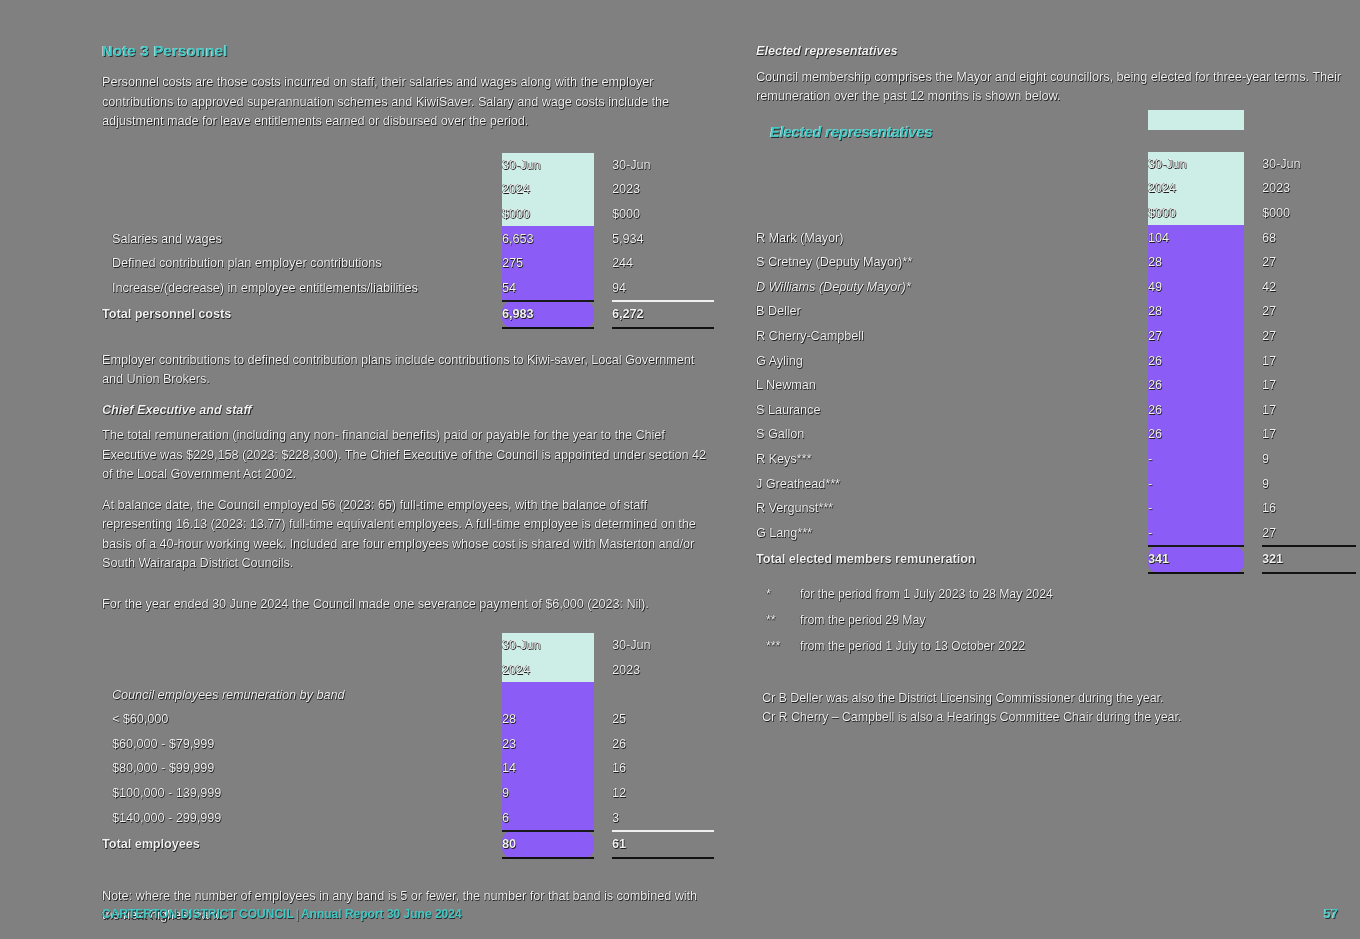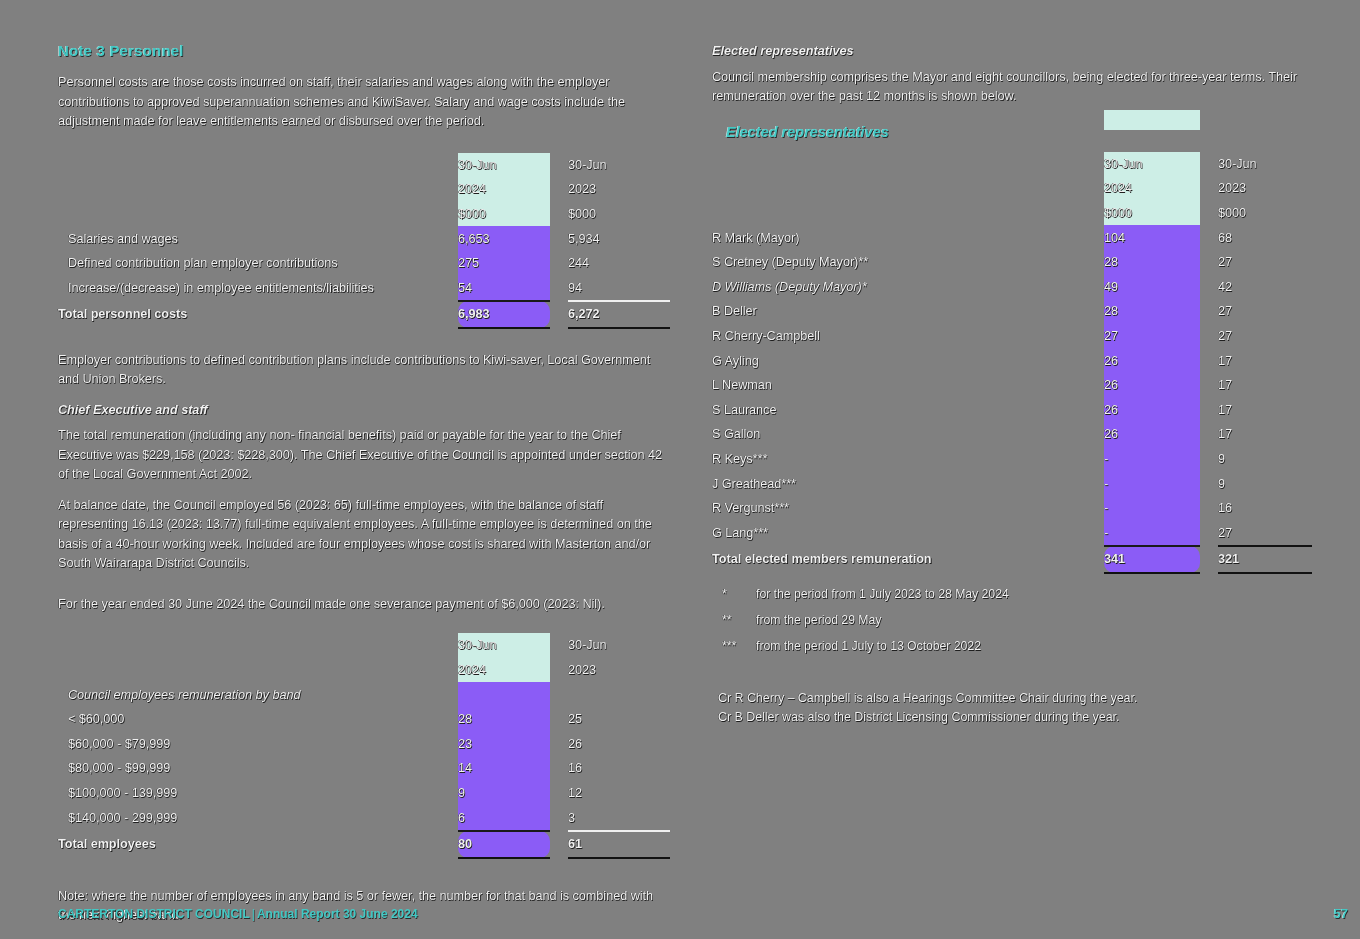--- a/index.html
+++ b/index.html
@@ -10,20 +10,21 @@
     width: 1360px;
     height: 939px;
     background: #808080;
     font-family: "Liberation Sans", sans-serif;
     overflow: hidden;
     position: relative;
   }
   .page {
     position: absolute;
     inset: 0;
+    margin-left: 44px;
   }
   .col-left {
     position: absolute;
     left: 58px;
     top: 42px;
     width: 612px;
   }
   .col-right {
     position: absolute;
     left: 712px;
@@ -148,21 +149,21 @@
     left: 58px;
     bottom: 18px;
     color: #42c8c4;
     font-size: 12px;
     font-weight: bold;
     text-shadow: 0.7px 0.7px 0 #2a2a2a;
   }
   .footer .sep { font-weight: normal; padding: 0 2px; }
   .page-num {
     position: absolute;
-    right: 12px;
+    right: 22px;
     bottom: 18px;
     color: #42c8c4;
     font-size: 13px;
     font-weight: bold;
     text-shadow: 0.7px 0.7px 0 #2a2a2a, -0.4px -0.4px 0 #d8f4f2;
   }
   .italic { font-style: italic; }
 </style>
 </head>
 <body>
@@ -452,22 +453,22 @@
         <span class="mark">**</span>
         <span>from the period 29 May</span>
       </div>
       <div class="footnote">
         <span class="mark">***</span>
         <span>from the period 1 July  to 13 October 2022</span>
       </div>
     </div>
 
     <div class="tail-notes">
+      <div>Cr B Deller was also the District Licensing Commissioner during the year.</div>
       <div>Cr R Cherry – Campbell is also a Hearings Committee Chair during the year.</div>
-      <div>Cr B Deller was also the District Licensing Commissioner during the year.</div>
     </div>
   </div>
 
   <div class="footer">
     <span>CARTERTON DISTRICT COUNCIL</span><span class="sep">|</span><span>Annual Report 30 June 2024</span>
   </div>
 
   <div class="page-num">57</div>
 </div>
 

